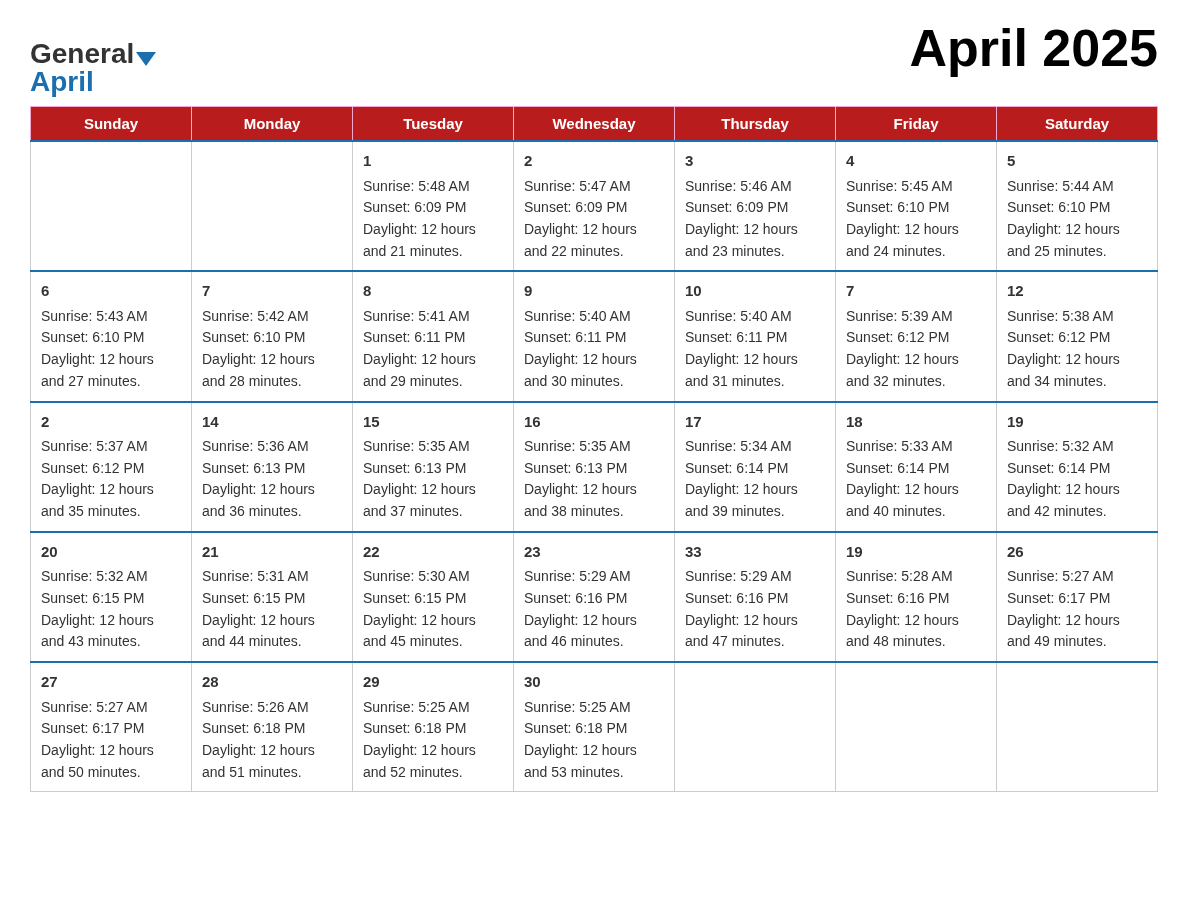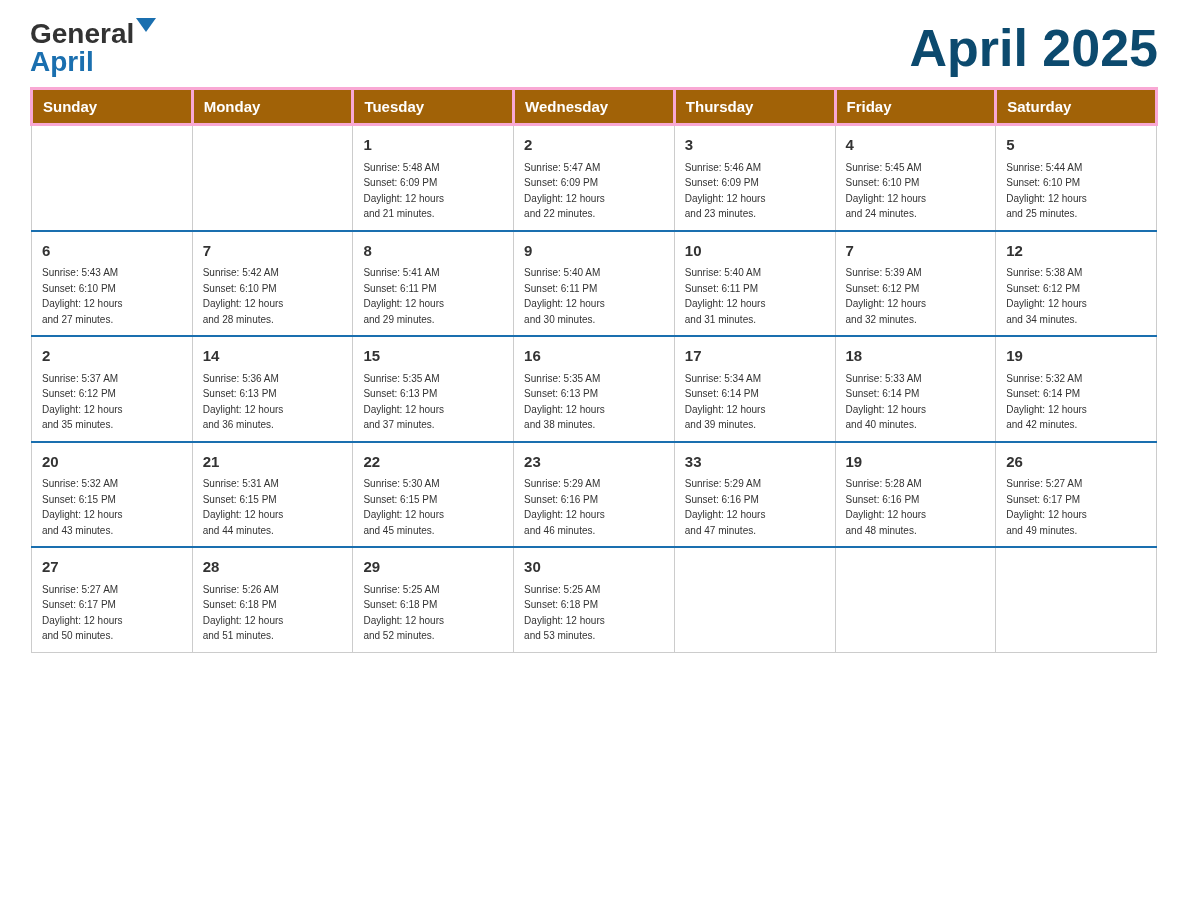--- a/index.html
+++ b/index.html
@@ -45,41 +45,41 @@
       vertical-align: middle;
       position: relative;
       top: -2px;
     }
     .title-block {
       text-align: right;
     }
     .month-title {
       font-size: 52px;
       font-weight: bold;
-      color: #0c4a6e;
+      color: #000000;
       line-height: 1.1;
     }
     .location-title {
       font-size: 22px;
       color: #333;
       margin-top: 4px;
     }
     .calendar {
       width: 100%;
       border-collapse: collapse;
       margin-top: 10px;
     }
     .calendar th {
-      background-color: #a16207;
+      background-color: #b91c1c;
       color: #fff;
       font-size: 15px;
       font-weight: bold;
       padding: 8px 10px;
-      text-align: left;
-      border: 3px solid #f9a8d4;
+      text-align: center;
+      border: 1px solid #f9a8d4;
     }
     .calendar td {
       vertical-align: top;
       padding: 8px 10px;
       border: 1px solid #ccc;
       width: calc(100% / 7);
       min-height: 100px;
       font-size: 13px;
       line-height: 1.5;
       border-top: 2px solid #1a6faf;
@@ -89,33 +89,33 @@
     }
     .day-number {
       font-size: 15px;
       font-weight: bold;
       color: #333;
       display: block;
       margin-bottom: 3px;
     }
     .day-info {
       color: #333;
-      font-size: 10px;
+      font-size: 14px;
       line-height: 1.55;
     }
     .calendar tr.week-row td {
       border-top: 2px solid #1a6faf;
     }
   </style>
 </head>
 <body>
 
 <div class="header">
   <div class="logo">
-    <div style="display:flex; align-items:flex-start;">
+    <div style="display:flex; align-items:flex-end;margin-top:20px;">
       <span class="logo-general">General</span>
       <span class="logo-triangle"></span>
     </div>
     <span class="logo-blue">April</span>
   </div>
   <div class="title-block">
     <div class="month-title">April 2025</div>
   </div>
 </div>
 

